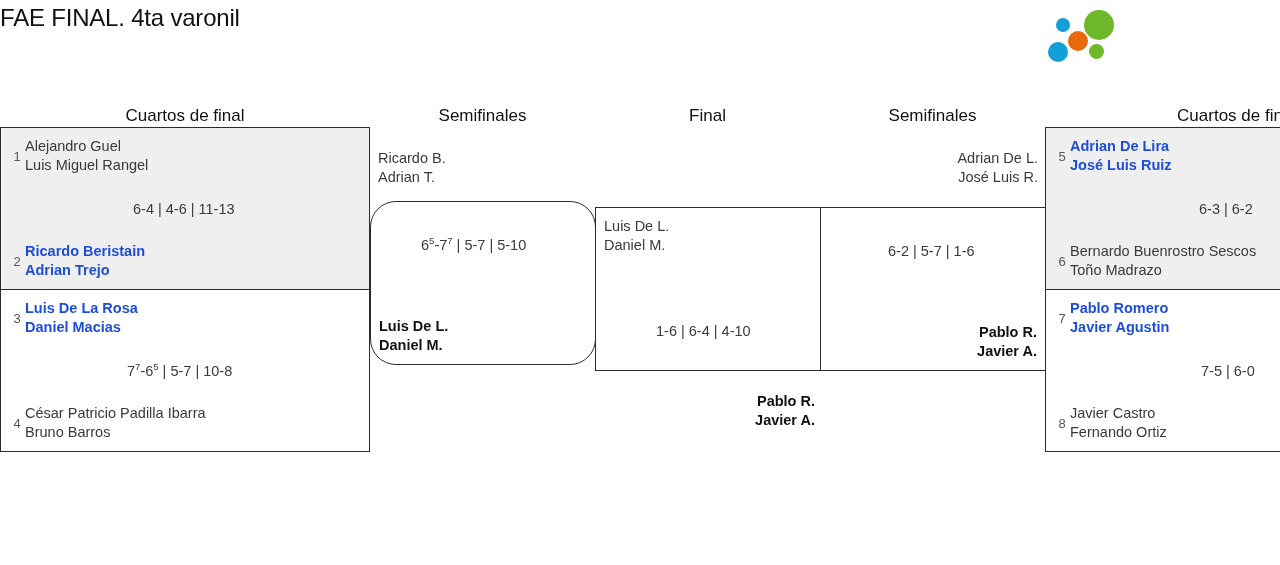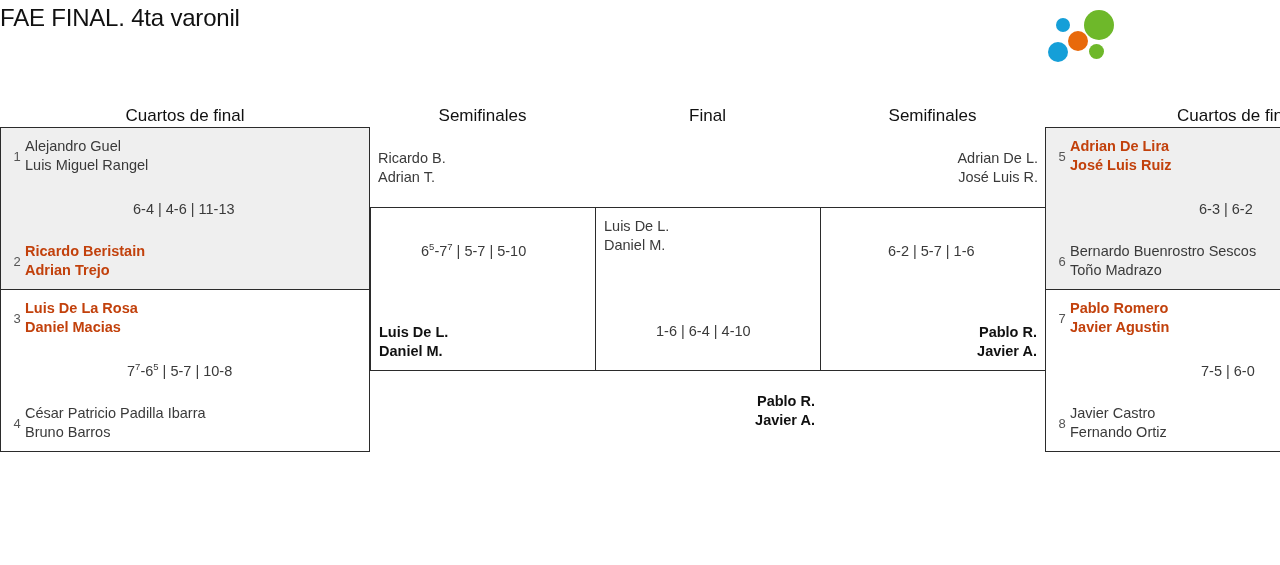--- a/index.html
+++ b/index.html
@@ -96,39 +96,39 @@
     border: 1px solid #2b2b2b;
     box-sizing: border-box;
     background: #ffffff;
   }
   .match-box.shaded { background: #efefef; }
 
   
   #match-qf1 { left: 0px;  top: 127px; width: 370px; height: 163px; }
   #match-qf2 { left: 0px;  top: 289px; width: 370px; height: 163px; }
   
-  #match-sf1 { left: 370px; top: 207px; width: 226px; height: 164px; }
+  #match-sf1 { left: 370px; top: 201px; width: 226px; height: 164px; border-radius: 26px; }
   
   #match-final { left: 595px; top: 207px; width: 226px; height: 164px; }
   
   #match-sf2 { left: 820px; top: 207px; width: 226px; height: 164px; }
   
   #match-qf3 { left: 1045px; top: 127px; width: 370px; height: 163px; }
   #match-qf4 { left: 1045px; top: 289px; width: 370px; height: 163px; }
 
   
   .team {
     position: absolute;
     display: flex;
     align-items: center;
     font-size: 14.5px;
     line-height: 19px;
     white-space: nowrap;
   }
-  .team.winner .team-names { font-weight: 700; color: #c2410c; }
+  .team.winner .team-names { font-weight: 700; color: #1d4ed8; }
   .team .team-names { font-weight: 400; color: #3a3a3a; }
   .seed {
     font-size: 13px;
     line-height: 19px;
     color: #555555;
     font-weight: 400;
     width: 16px;
     flex: 0 0 16px;
     text-align: center;
   }

